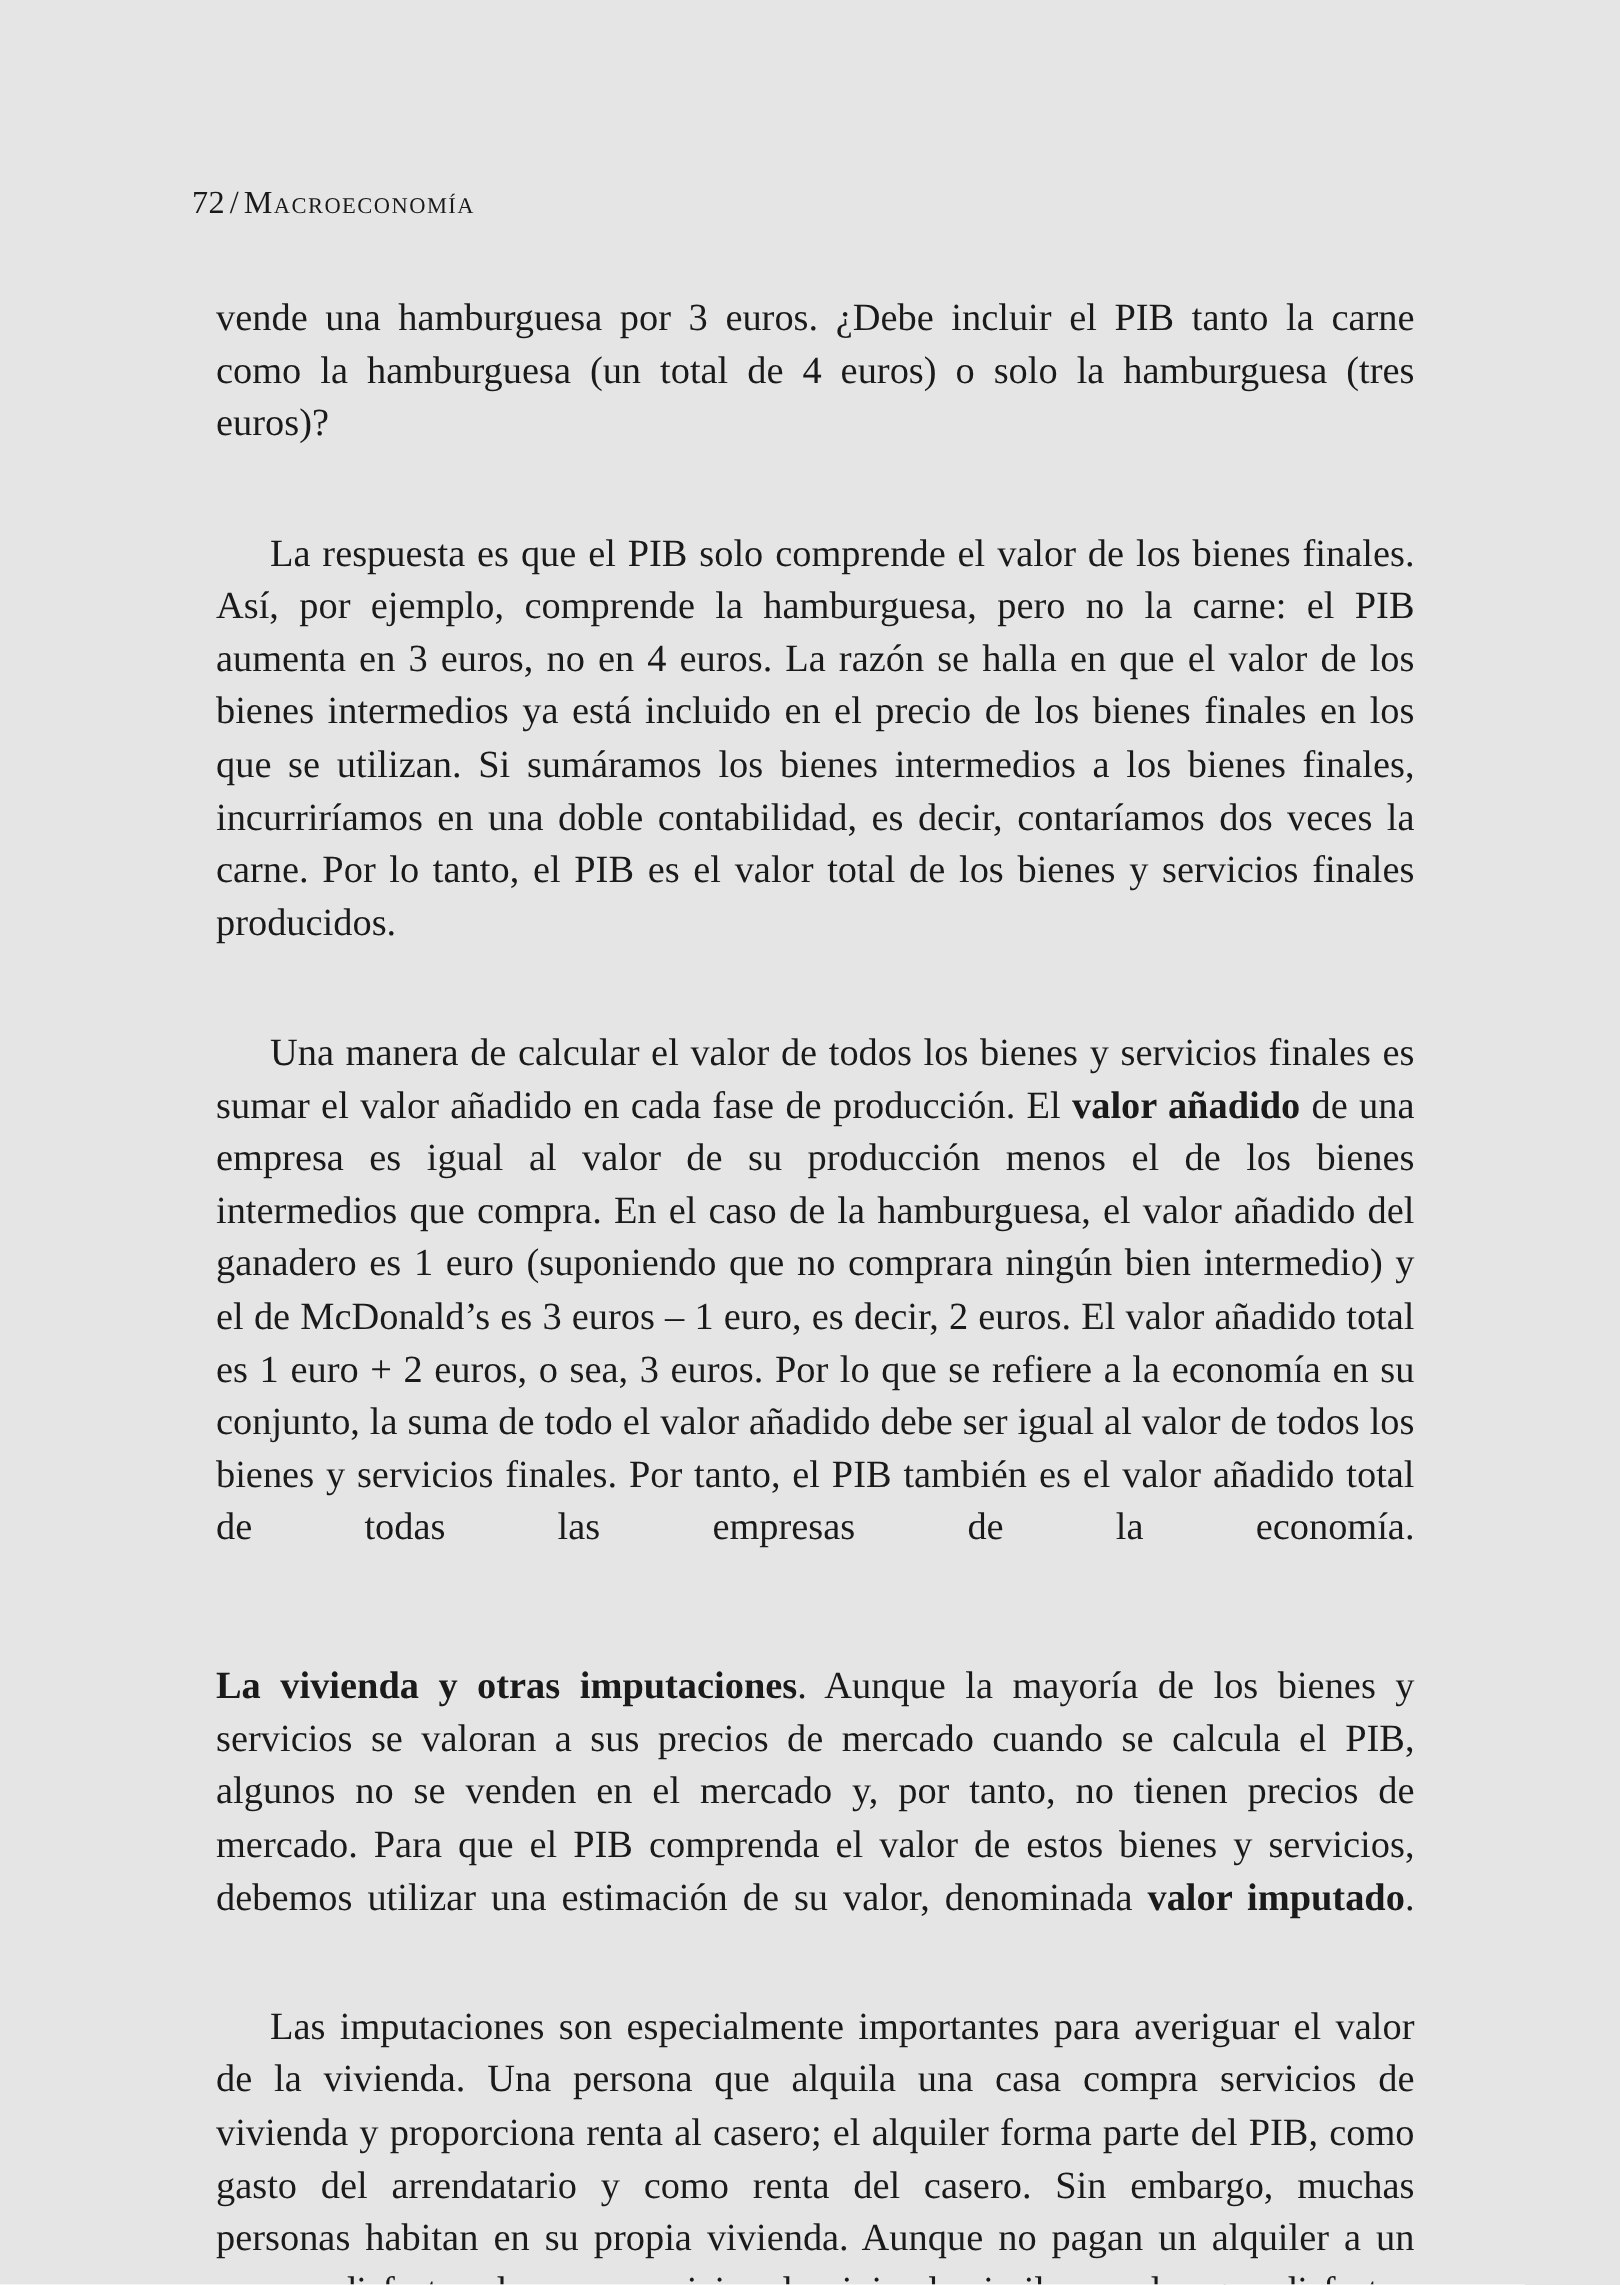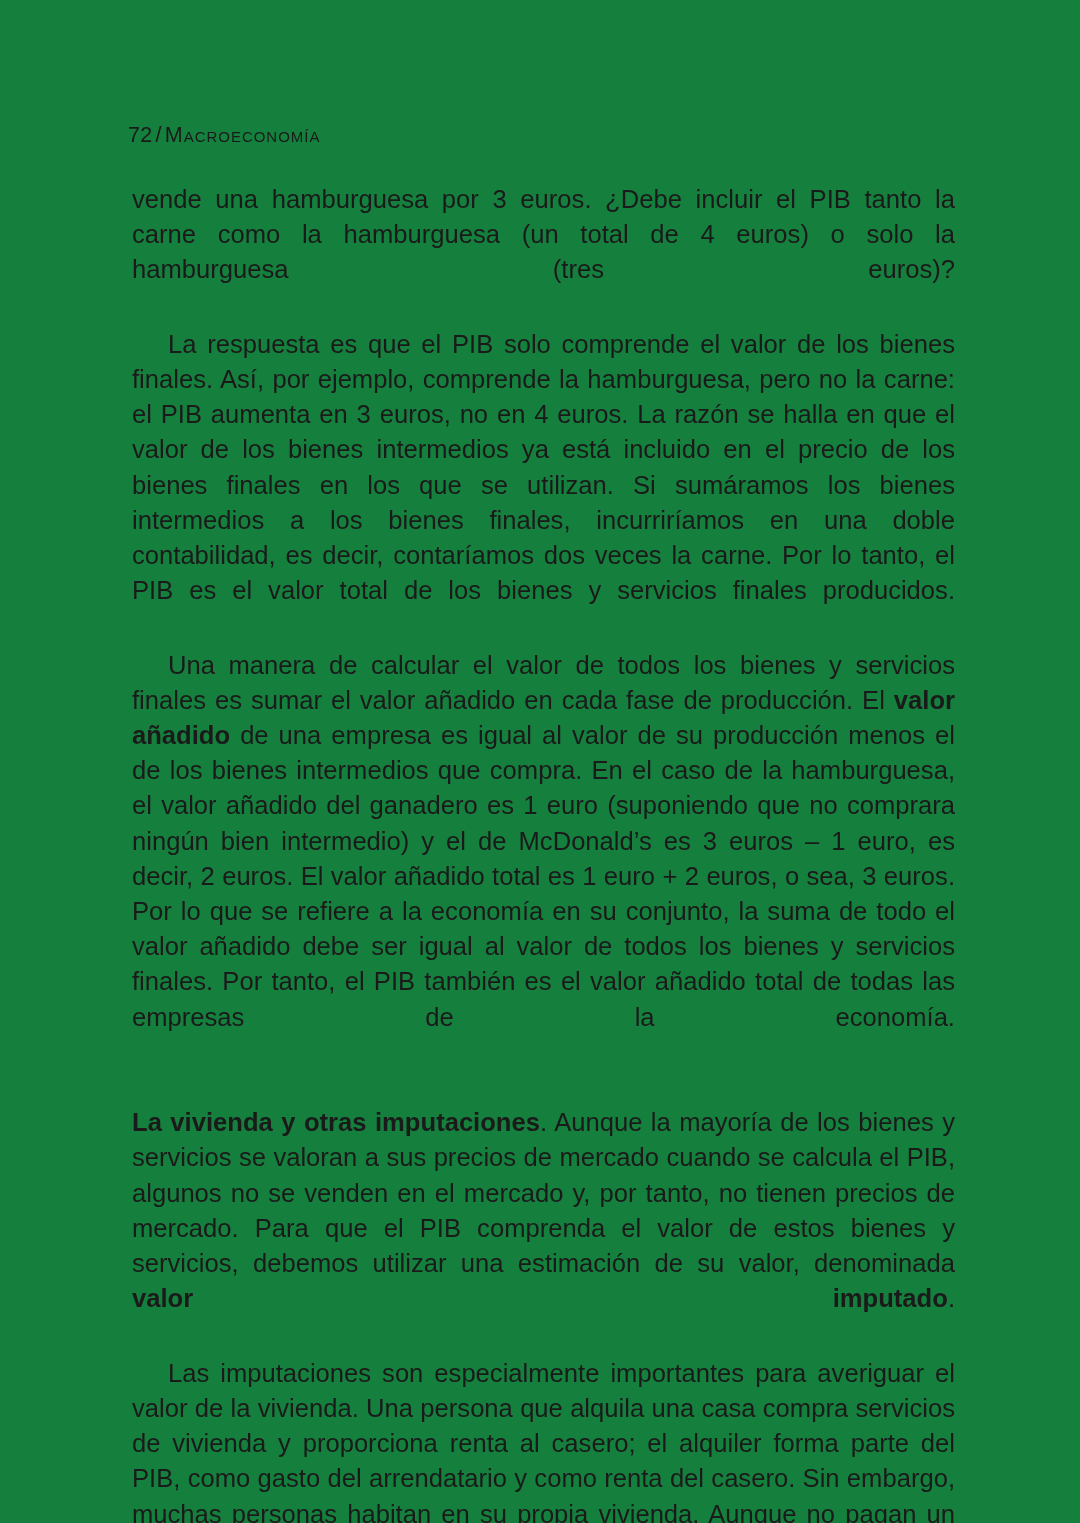--- a/index.html
+++ b/index.html
@@ -6,23 +6,23 @@
   html, body {
     margin: 0;
     padding: 0;
     background: #ffffff;
   }
 
   .page {
     position: relative;
     width: 1080px;
     height: 1523px;
-    background: #15803d;
+    background: #e5e5e5;
     overflow: hidden;
-    font-family: Liberation Sans, sans-serif;
+    font-family: Liberation Serif, serif;
     color: #1a1a1a;
     box-sizing: border-box;
   }
 
   
   .running-head {
     position: absolute;
     left: 128px;
     top: 122px;
     width: 830px;
@@ -47,21 +47,21 @@
 
   
   .textblock {
     position: absolute;
     left: 128px;
     top: 178px;
     width: 831px;
   }
 
   p.para {
-    margin: 4px;
+    margin: 16px;
     font-size: 25.6px;
     line-height: 35.2px;
     text-align: justify;
     text-justify: inter-word;
     -webkit-hyphens: none;
     hyphens: none;
     word-spacing: 0.005em;
   }
 
   p.indent {

